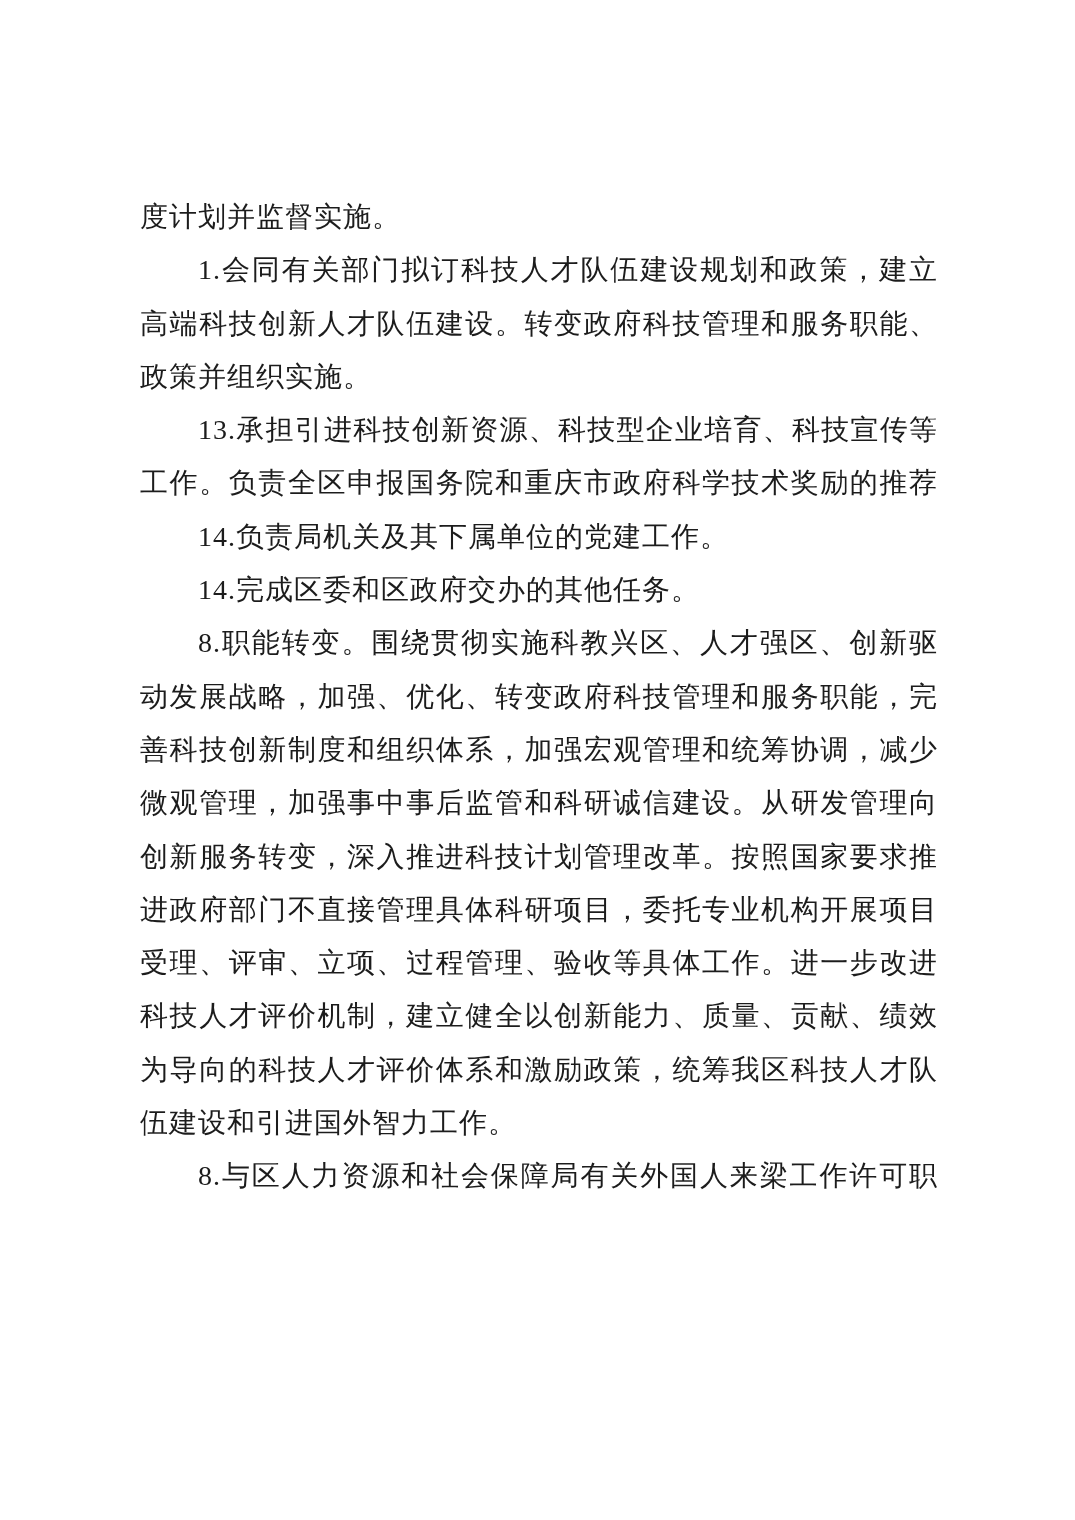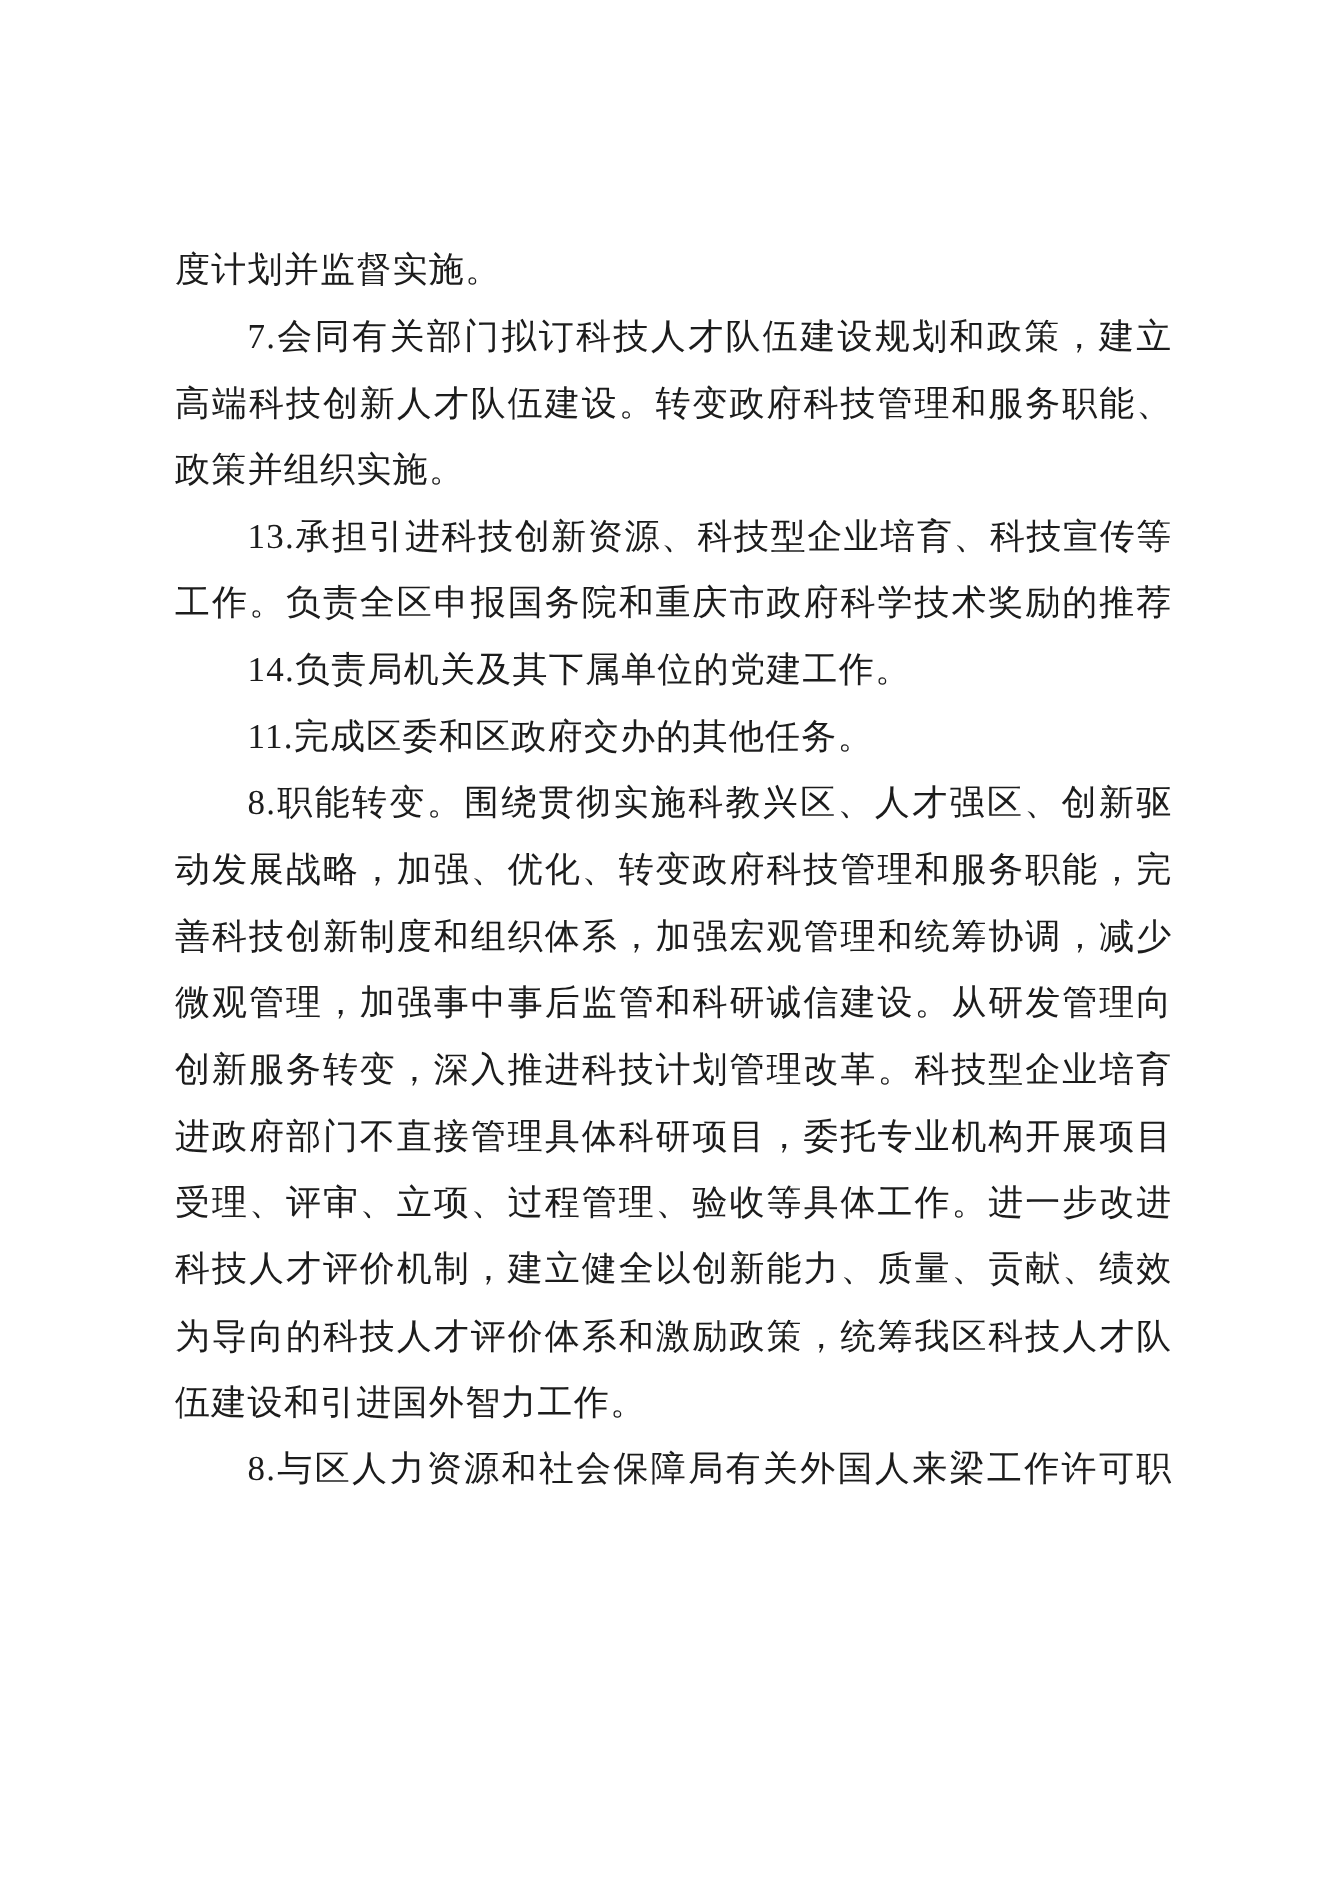--- a/index.html
+++ b/index.html
@@ -40,32 +40,32 @@
   .doc-line.indent {
     text-indent: 58px;
   }
 </style>
 </head>
 <body>
 
 <div class="page">
   <div class="doc-body">
       <div class="doc-line">度计划并监督实施。</div>
-      <div class="doc-line indent fill">7.会同有关部门拟订科技人才队伍建设规划和政策，建立</div>
+      <div class="doc-line indent fill">1.会同有关部门拟订科技人才队伍建设规划和政策，建立</div>
       <div class="doc-line fill">高端科技创新人才队伍建设。转变政府科技管理和服务职能、</div>
       <div class="doc-line">政策并组织实施。</div>
       <div class="doc-line indent fill">13.承担引进科技创新资源、科技型企业培育、科技宣传等</div>
       <div class="doc-line fill">工作。负责全区申报国务院和重庆市政府科学技术奖励的推荐</div>
       <div class="doc-line indent">14.负责局机关及其下属单位的党建工作。</div>
-      <div class="doc-line indent">11.完成区委和区政府交办的其他任务。</div>
+      <div class="doc-line indent">14.完成区委和区政府交办的其他任务。</div>
       <div class="doc-line indent fill">8.职能转变。围绕贯彻实施科教兴区、人才强区、创新驱</div>
       <div class="doc-line fill">动发展战略，加强、优化、转变政府科技管理和服务职能，完</div>
       <div class="doc-line fill">善科技创新制度和组织体系，加强宏观管理和统筹协调，减少</div>
       <div class="doc-line fill">微观管理，加强事中事后监管和科研诚信建设。从研发管理向</div>
-      <div class="doc-line fill">创新服务转变，深入推进科技计划管理改革。科技型企业培育</div>
+      <div class="doc-line fill">创新服务转变，深入推进科技计划管理改革。按照国家要求推</div>
       <div class="doc-line fill">进政府部门不直接管理具体科研项目，委托专业机构开展项目</div>
       <div class="doc-line fill">受理、评审、立项、过程管理、验收等具体工作。进一步改进</div>
       <div class="doc-line fill">科技人才评价机制，建立健全以创新能力、质量、贡献、绩效</div>
       <div class="doc-line fill">为导向的科技人才评价体系和激励政策，统筹我区科技人才队</div>
       <div class="doc-line">伍建设和引进国外智力工作。</div>
       <div class="doc-line indent fill">8.与区人力资源和社会保障局有关外国人来梁工作许可职</div>
     </div>
 </div>
 
 </body></html>

